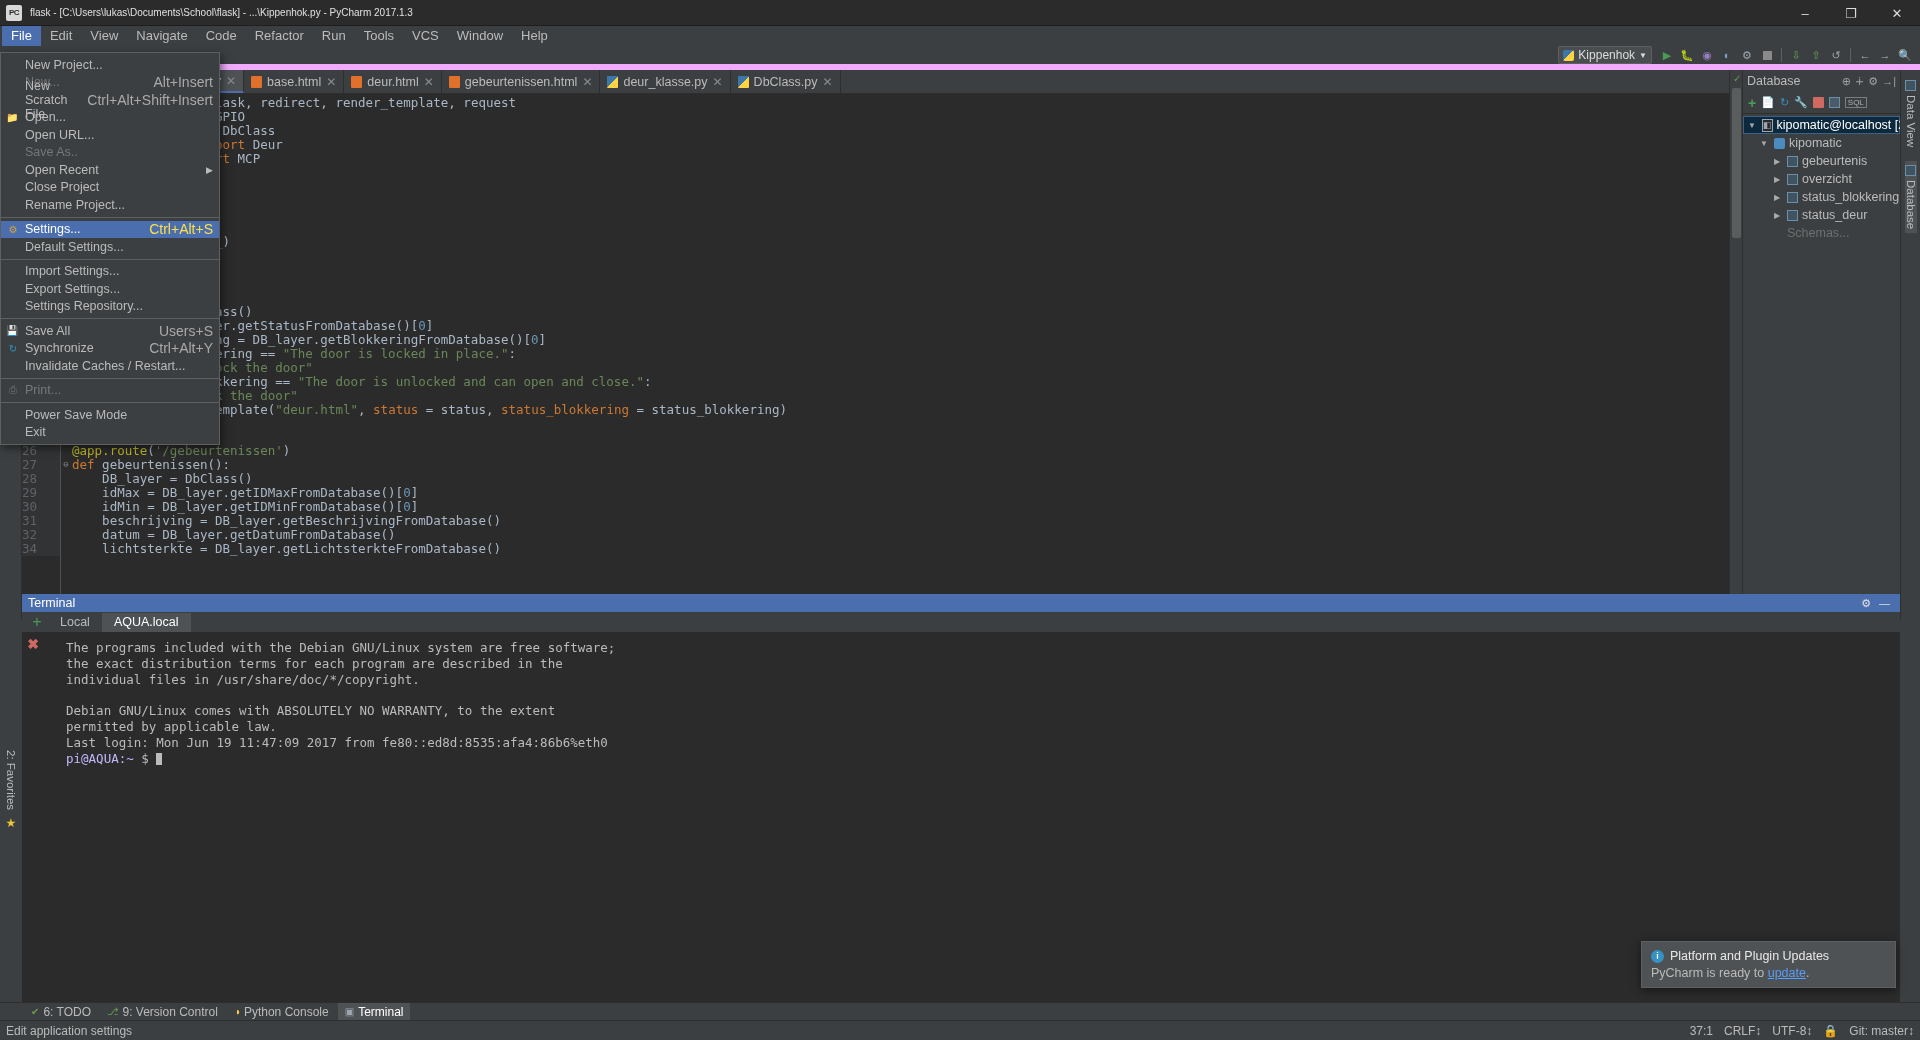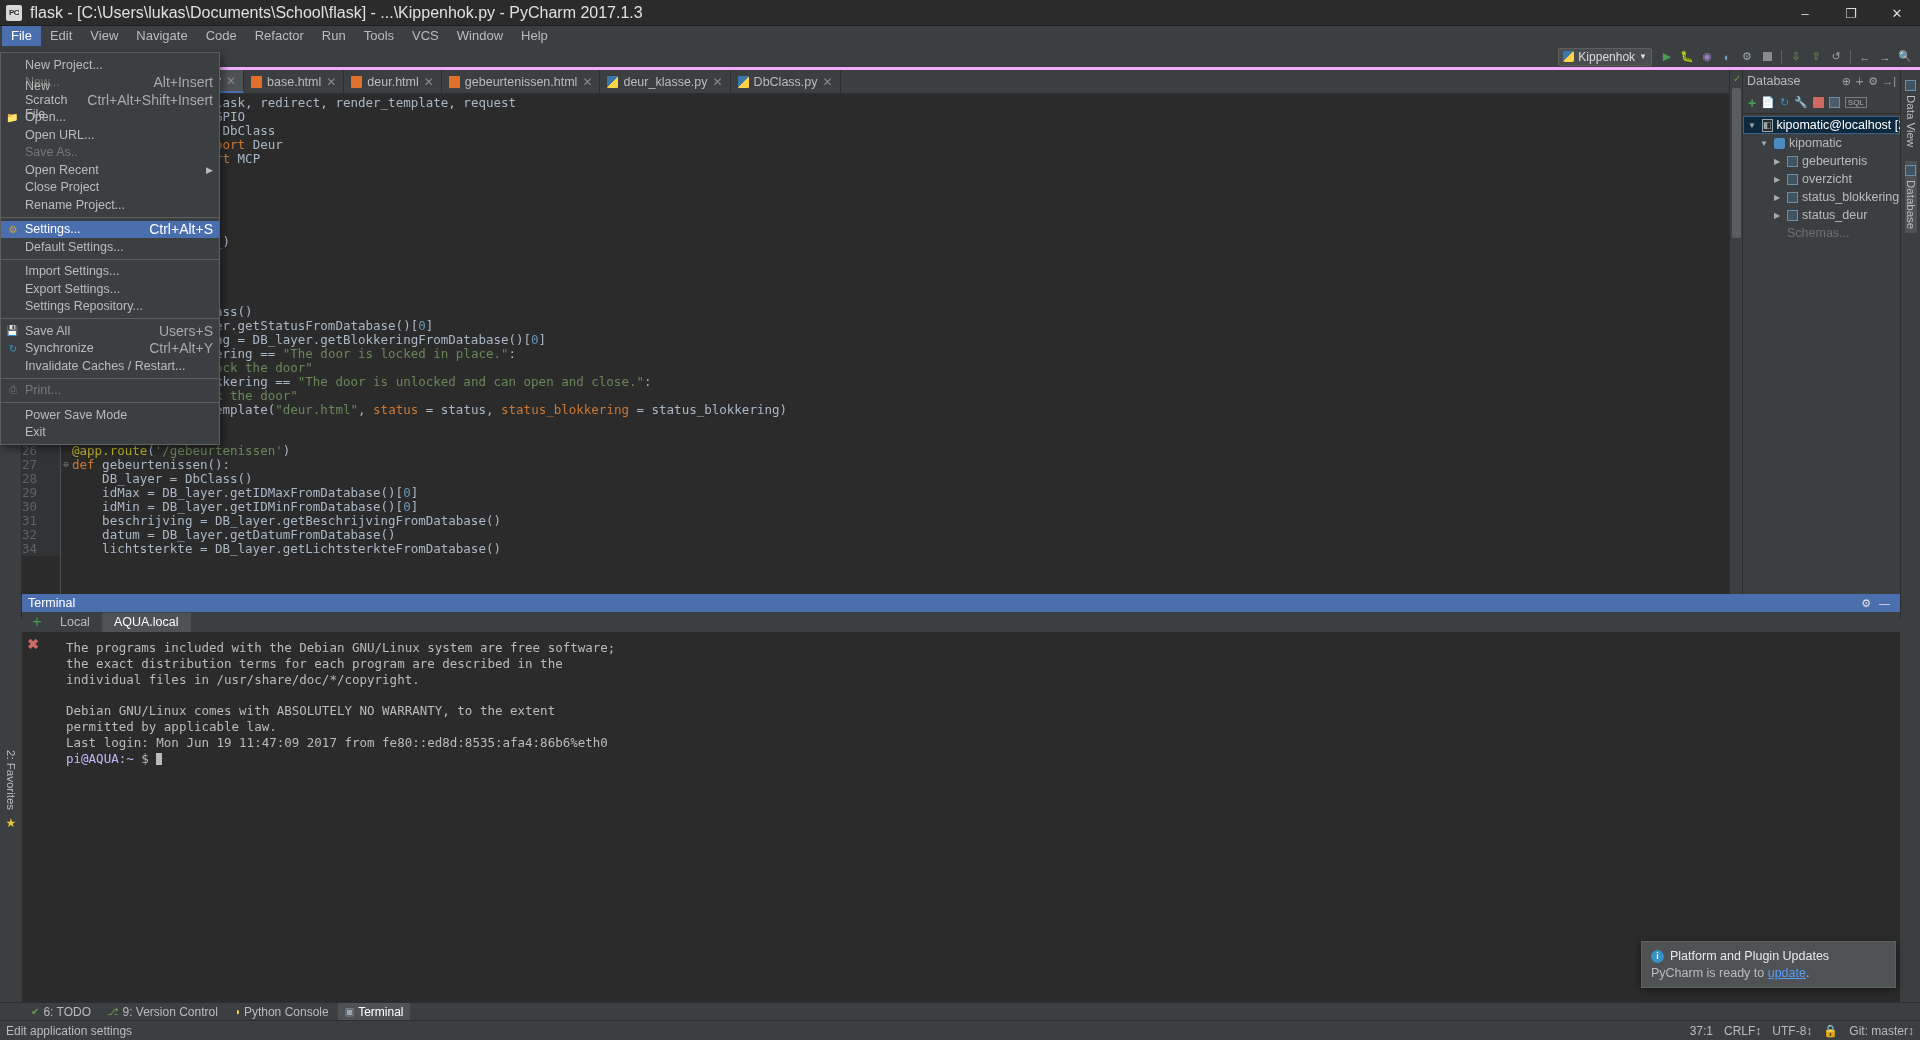--- a/index.html
+++ b/index.html
@@ -14,21 +14,21 @@
   
   #titlebar {
     height:26px; background:#2b2b2b; display:flex; align-items:center;
     border-bottom:1px solid #1e1e1e; position:relative;
   }
   #titlebar .logo {
     width:16px; height:16px; margin:0 8px 0 6px; background:#d8d8d8;
     color:#2b2b2b; font-size:8px; font-weight:bold; line-height:16px;
     text-align:center; border-radius:2px; letter-spacing:-0.5px;
   }
-  #titlebar .ttxt { font-size:16px; color:#e0e0e0; }
+  #titlebar .ttxt { font-size:10px; color:#e0e0e0; }
   .winbtns { position:absolute; right:0; top:0; height:26px; display:flex; }
   .winbtn { width:46px; height:26px; display:flex; align-items:center;
     justify-content:center; color:#dcdcdc; font-size:13px; }
   
   #menubar { height:20px; background:#3c3f41; display:flex; align-items:center;
     padding-left:2px; position:relative; z-index:40; }
   .menu-item { padding:2px 9px; font-size:13px; color:#bbbbbb; line-height:16px; }
   .menu-item.active { background:#4b6eaf; color:#ffffff; }
   
   #file-menu {
@@ -37,27 +37,27 @@
     box-shadow:2px 3px 8px rgba(0,0,0,.5);
   }
   .mi { height:17.5px; display:flex; align-items:center; position:relative;
     padding:0 6px 0 0; font-size:12.5px; color:#bbbbbb; }
   .mi.sel { background:#4b6eaf; color:#ffffff; }
   .mi.dis { color:#777777; }
   .mi .ico { width:24px; min-width:24px; display:flex; align-items:center;
     justify-content:center; }
   .mi .lbl { flex:1; }
   .mi .sc { font-size:14px; color:#aaaaaa; padding-left:12px; }
-  .mi.sel .sc { color:#ffffff; }
+  .mi.sel .sc { color:#fde047; }
   .mi .arw { font-size:9px; color:#bbbbbb; padding-left:8px; }
   .msep { height:1px; background:#5e6060; margin:3px 0; }
   
   #toolbar { height:24px; background:#3c3f41; display:flex; align-items:center;
     justify-content:flex-end; padding-right:6px; gap:2px;
-    border-bottom:3px solid #f0abfc; }
+    border-bottom:6px solid #f0abfc; }
   .tb-btn { width:18px; height:18px; display:flex; align-items:center;
     justify-content:center; font-size:11px; color:#afb1b3; }
   .runcfg { display:flex; align-items:center; gap:4px; height:18px;
     background:#4a4d4f; border:1px solid #5e6060; border-radius:2px;
     padding:0 4px; font-size:12px; color:#dcdcdc; margin-right:4px; }
   .pyico { width:11px; height:11px; background:
      linear-gradient(135deg,#3c77a9 50%, #ffd343 50%); border-radius:2px; }
   .tb-sep { width:1px; height:14px; background:#5e6060; margin:0 3px; }
   
   #main { display:flex; height:549px; }

